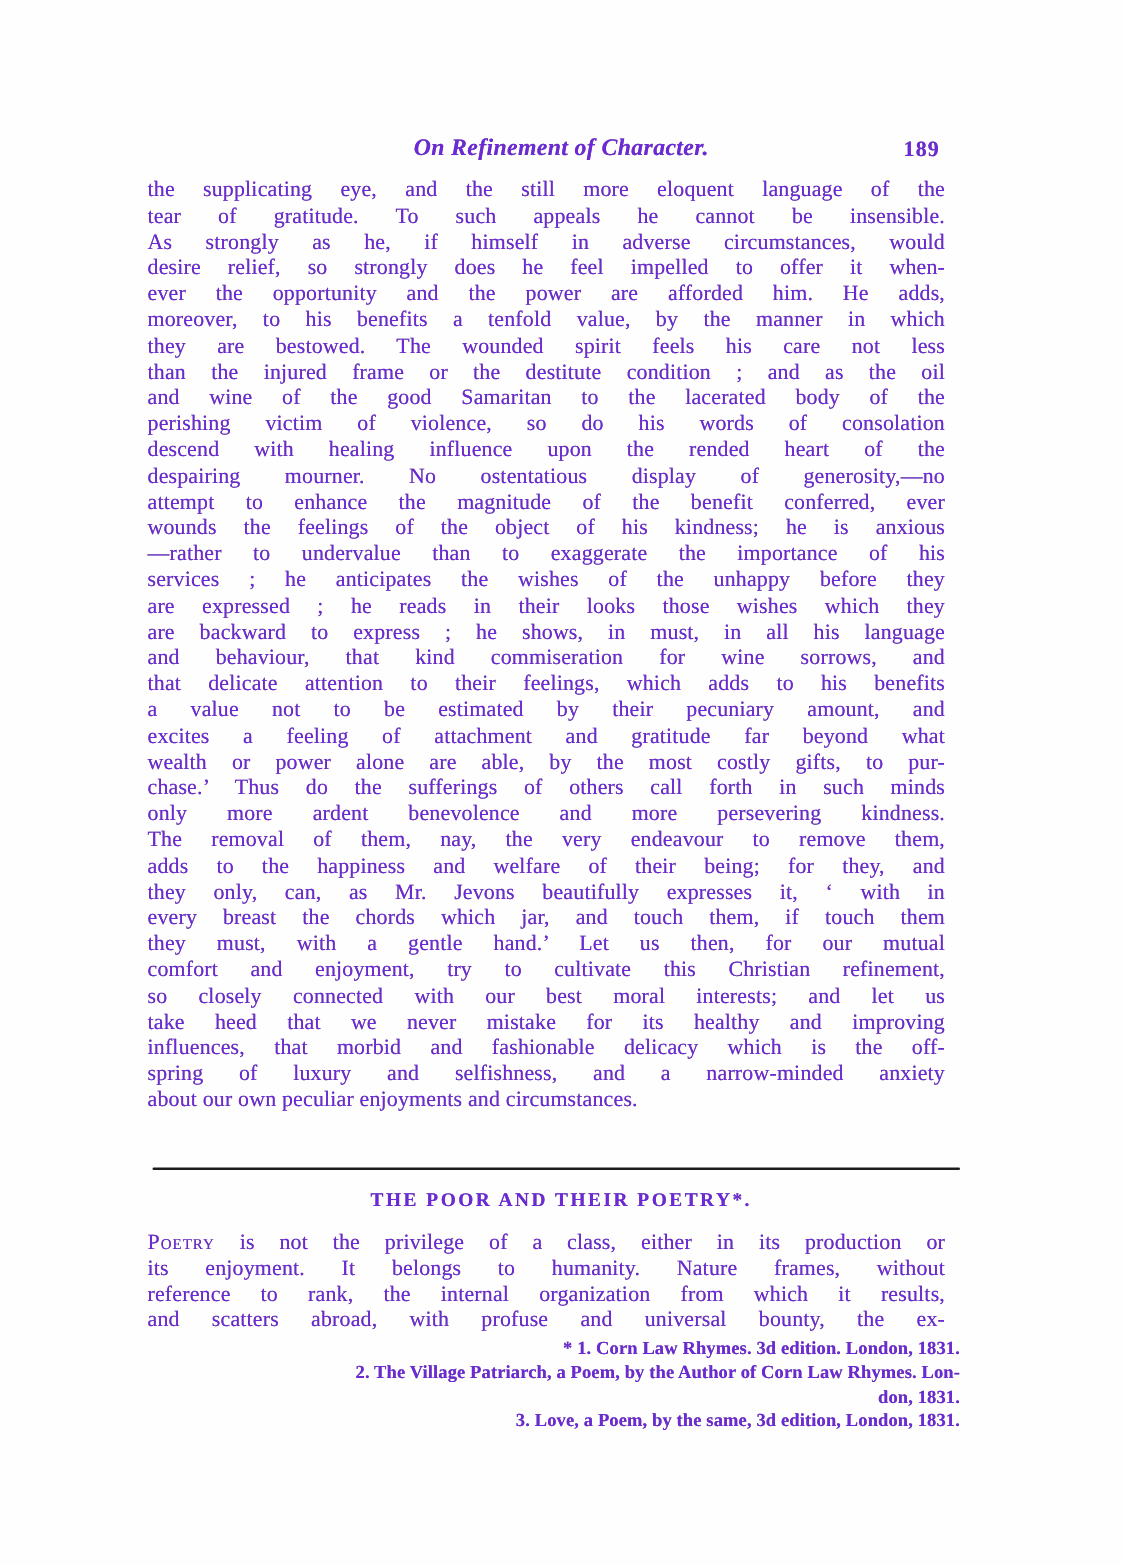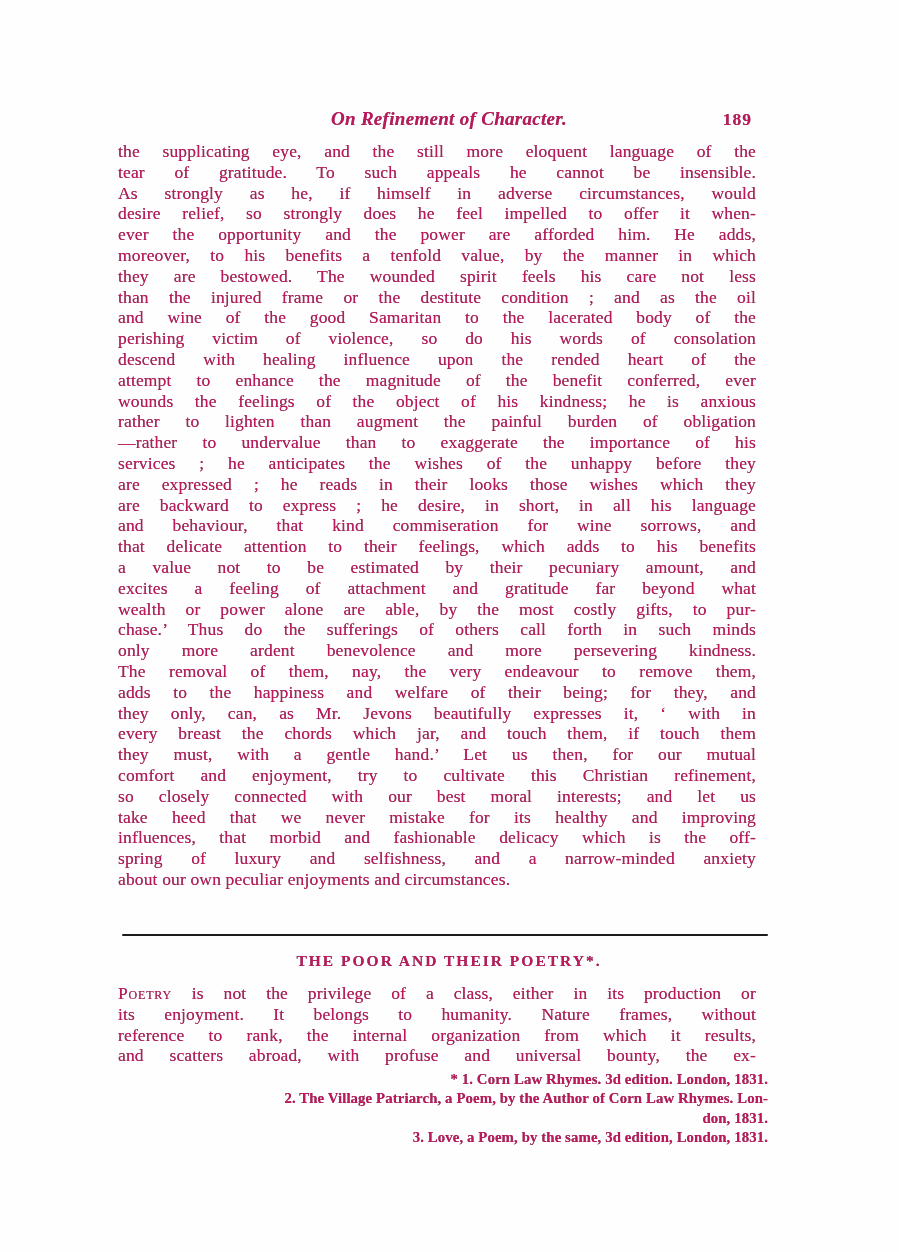--- a/index.html
+++ b/index.html
@@ -6,21 +6,21 @@
     margin: 0;
     padding: 0;
     background: #e8e8e8;
   }
   .page {
     position: relative;
     width: 899px;
     height: 1252px;
     margin: 0 auto;
     background: #fefefe;
-    color: #be185d;
+    color: #6d28d9;
     font-family: "Liberation Serif", serif;
     overflow: hidden;
     text-shadow: 0 0 0.45px rgba(10,10,10,0.55);
   }
   
   .page-header {
     position: absolute;
     top: 108px;
     left: 130px;
     width: 638px;
@@ -124,27 +124,27 @@
       <div class="line">tear of gratitude.  To such appeals he cannot be insensible.</div>
       <div class="line">As strongly as he, if himself in adverse circumstances, would</div>
       <div class="line">desire relief, so strongly does he feel impelled to offer it when-</div>
       <div class="line">ever the opportunity and the power are afforded him.  He adds,</div>
       <div class="line">moreover, to his benefits a tenfold value, by the manner in which</div>
       <div class="line">they are bestowed.  The wounded spirit feels his care not less</div>
       <div class="line">than the injured frame or the destitute condition ; and as the oil</div>
       <div class="line">and wine of the good Samaritan to the lacerated body of the</div>
       <div class="line">perishing victim of violence, so do his words of consolation</div>
       <div class="line">descend with healing influence upon the rended heart of the</div>
+      <div class="line">despairing mourner.  No ostentatious display of generosity,—no</div>
       <div class="line">attempt to enhance the magnitude of the benefit conferred, ever</div>
       <div class="line">wounds the feelings of the object of his kindness; he is anxious</div>
-      <div class="line">rather to lighten than augment the painful burden of obligation</div>
       <div class="line">—rather to undervalue than to exaggerate the importance of his</div>
       <div class="line">services ; he anticipates the wishes of the unhappy before they</div>
       <div class="line">are expressed ; he reads in their looks those wishes which they</div>
-      <div class="line">are backward to express ; he desire, in short, in all his language</div>
+      <div class="line">are backward to express ; he shows, in must, in all his language</div>
       <div class="line">and behaviour, that kind commiseration for wine sorrows, and</div>
       <div class="line">that delicate attention to their feelings, which adds to his benefits</div>
       <div class="line">a value not to be estimated by their pecuniary amount, and</div>
       <div class="line">excites a feeling of attachment and gratitude far beyond what</div>
       <div class="line">wealth or power alone are able, by the most costly gifts, to pur-</div>
       <div class="line">chase.’  Thus do the sufferings of others call forth in such minds</div>
       <div class="line">only more ardent benevolence and more persevering kindness.</div>
       <div class="line">The removal of them, nay, the very endeavour to remove them,</div>
       <div class="line">adds to the happiness and welfare of their being; for they, and</div>
       <div class="line">they only, can, as Mr. Jevons beautifully expresses it, ‘ with in</div>

